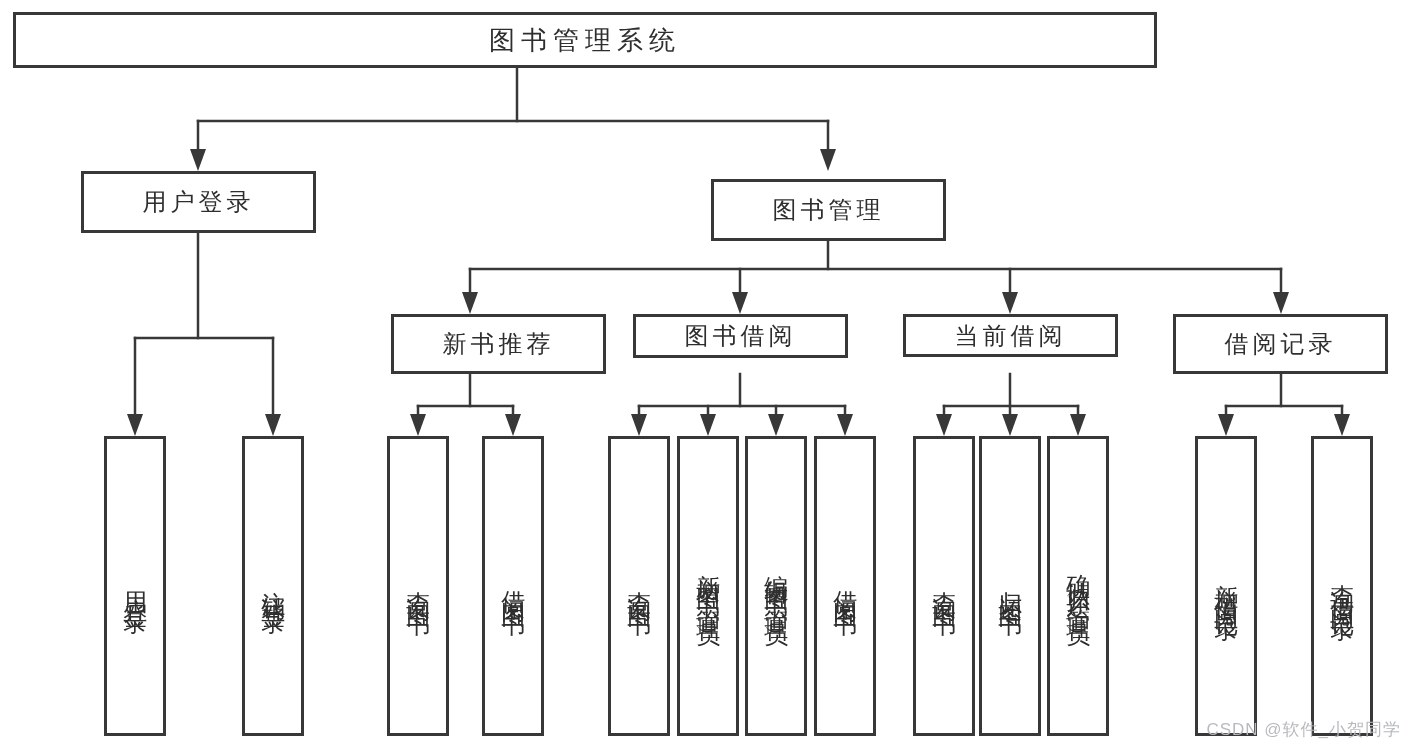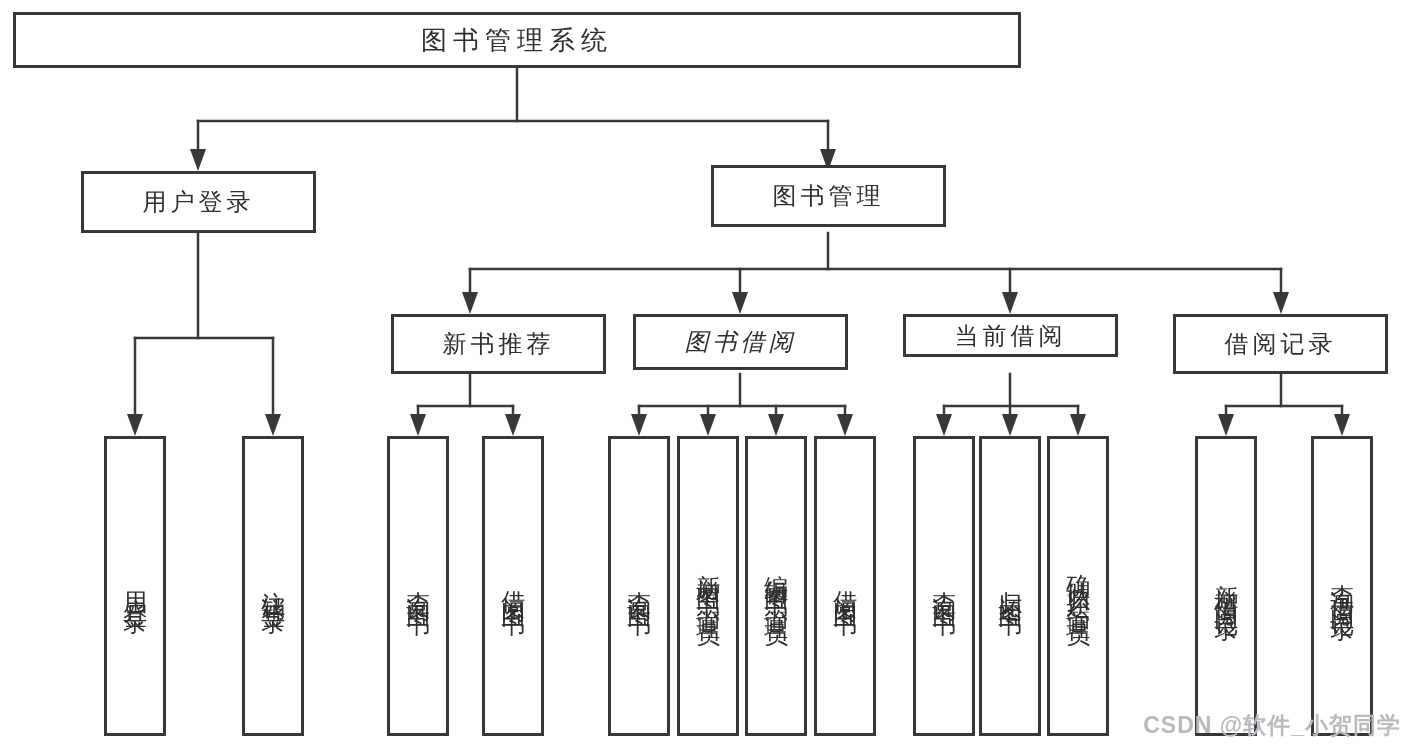--- a/index.html
+++ b/index.html
@@ -31,37 +31,37 @@
   .node.root-box{font-size:26px;letter-spacing:6px;}
   .node.leaf span{
     writing-mode:vertical-rl;
     text-orientation:mixed;
     font-size:24px;
     letter-spacing:7px;
     line-height:1.1;
     color:var(--text);
   }
   
-  .root-box{left:13px;top:12px;width:1008px;height:56px;}
+  .root-box{left:13px;top:12px;width:1144px;height:56px;}
   .n-user-login{left:81px;top:171px;width:235px;height:62px;}
-  .n-book-mgmt{left:711px;top:165px;width:235px;height:62px;}
+  .n-book-mgmt{left:711px;top:179px;width:235px;height:62px;}
   .n-sec0{left:363px;top:314px;width:215px;height:60px;margin-left:28px;}
-  .n-sec1{left:633px;top:314px;width:215px;height:56px;font-style:italic;}
+  .n-sec1{left:633px;top:314px;width:215px;height:44px;}
   .n-sec2{left:903px;top:314px;width:215px;height:43px;}
   .n-sec3{left:1173px;top:314px;width:215px;height:60px;}
   .leaf{top:436px;width:62px;height:300px;}
   .lf-0{left:104px;} .lf-1{left:242px;}
   .lf-2{left:387px;} .lf-3{left:482px;}
   .lf-4{left:608px;} .lf-5{left:677px;} .lf-6{left:745px;} .lf-7{left:814px;}
   .lf-8{left:913px;} .lf-9{left:979px;} .lf-10{left:1047px;}
   .lf-11{left:1195px;} .lf-12{left:1311px;}
   .watermark{
     position:absolute;right:4px;bottom:6px;
-    font-size:23px;color:var(--watermark);
-    letter-spacing:1px;white-space:nowrap;font-weight:bold;
+    font-size:17px;color:var(--watermark);
+    letter-spacing:1px;white-space:nowrap;
   }
 </style>
 </head>
 <body>
 
 <div class="canvas">
 
   <svg class="wires" viewBox="0 0 1405 747" xmlns="http://www.w3.org/2000/svg" aria-hidden="true">
 
     <line x1="517" y1="68" x2="517" y2="121"></line>

